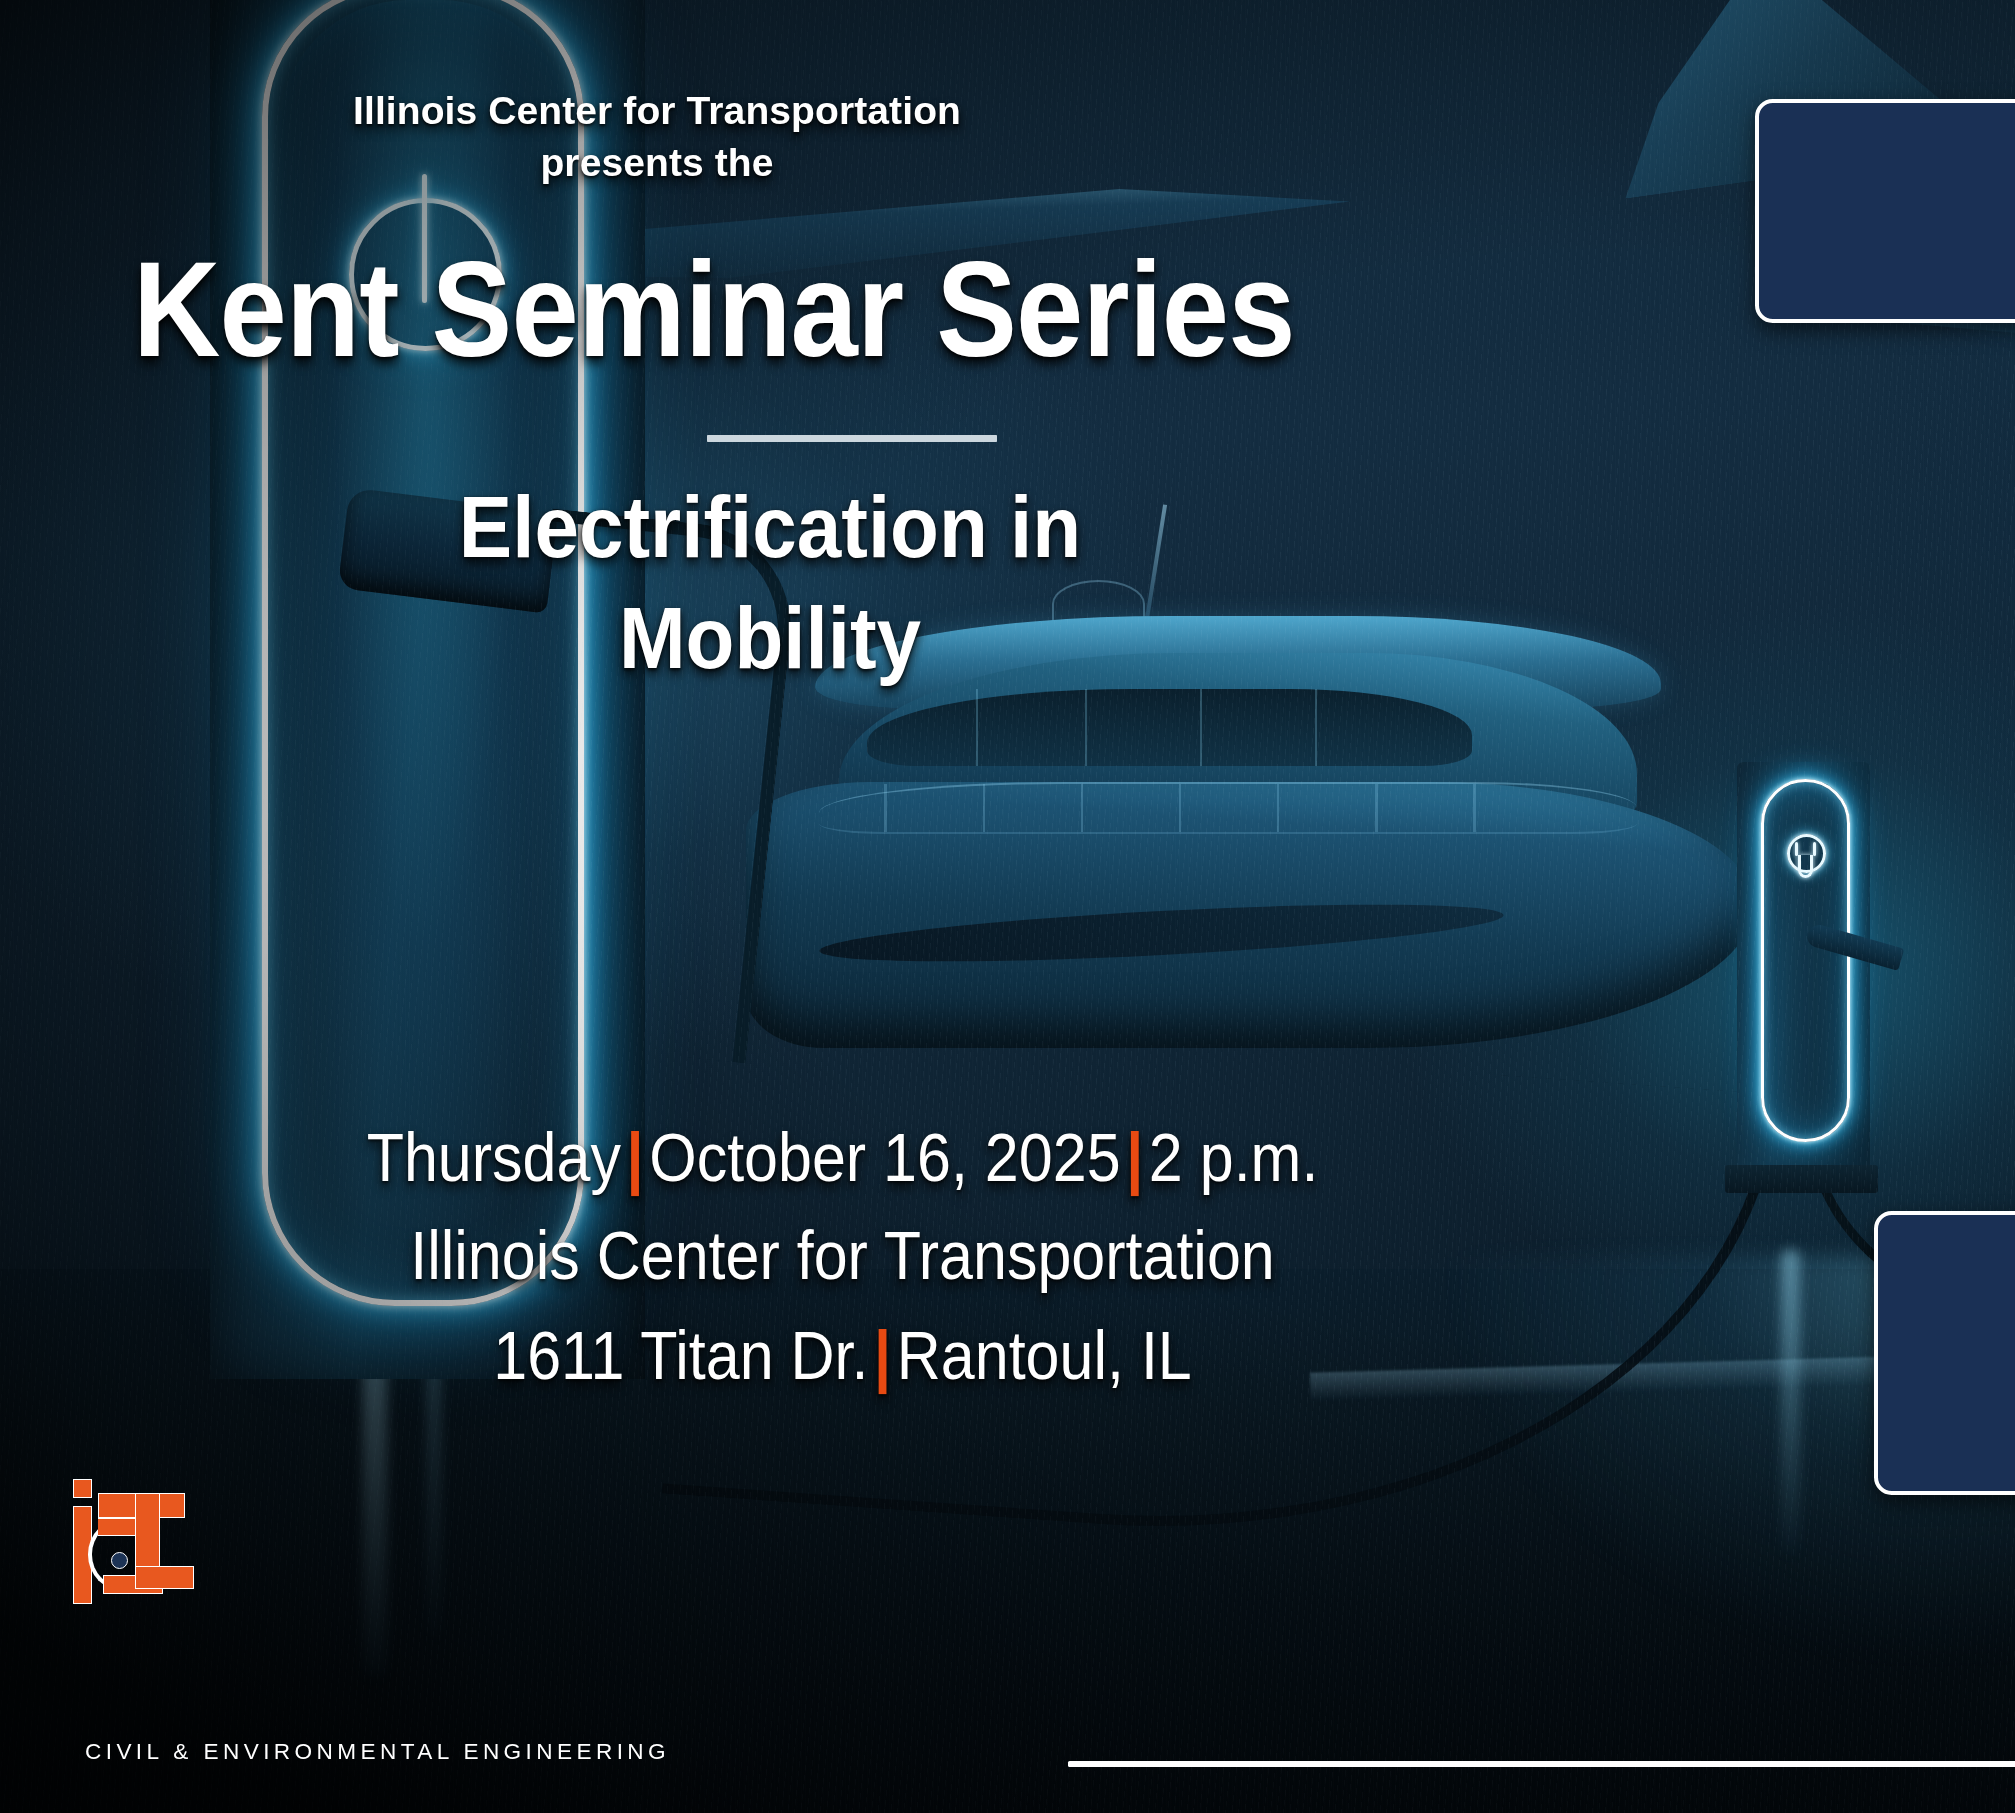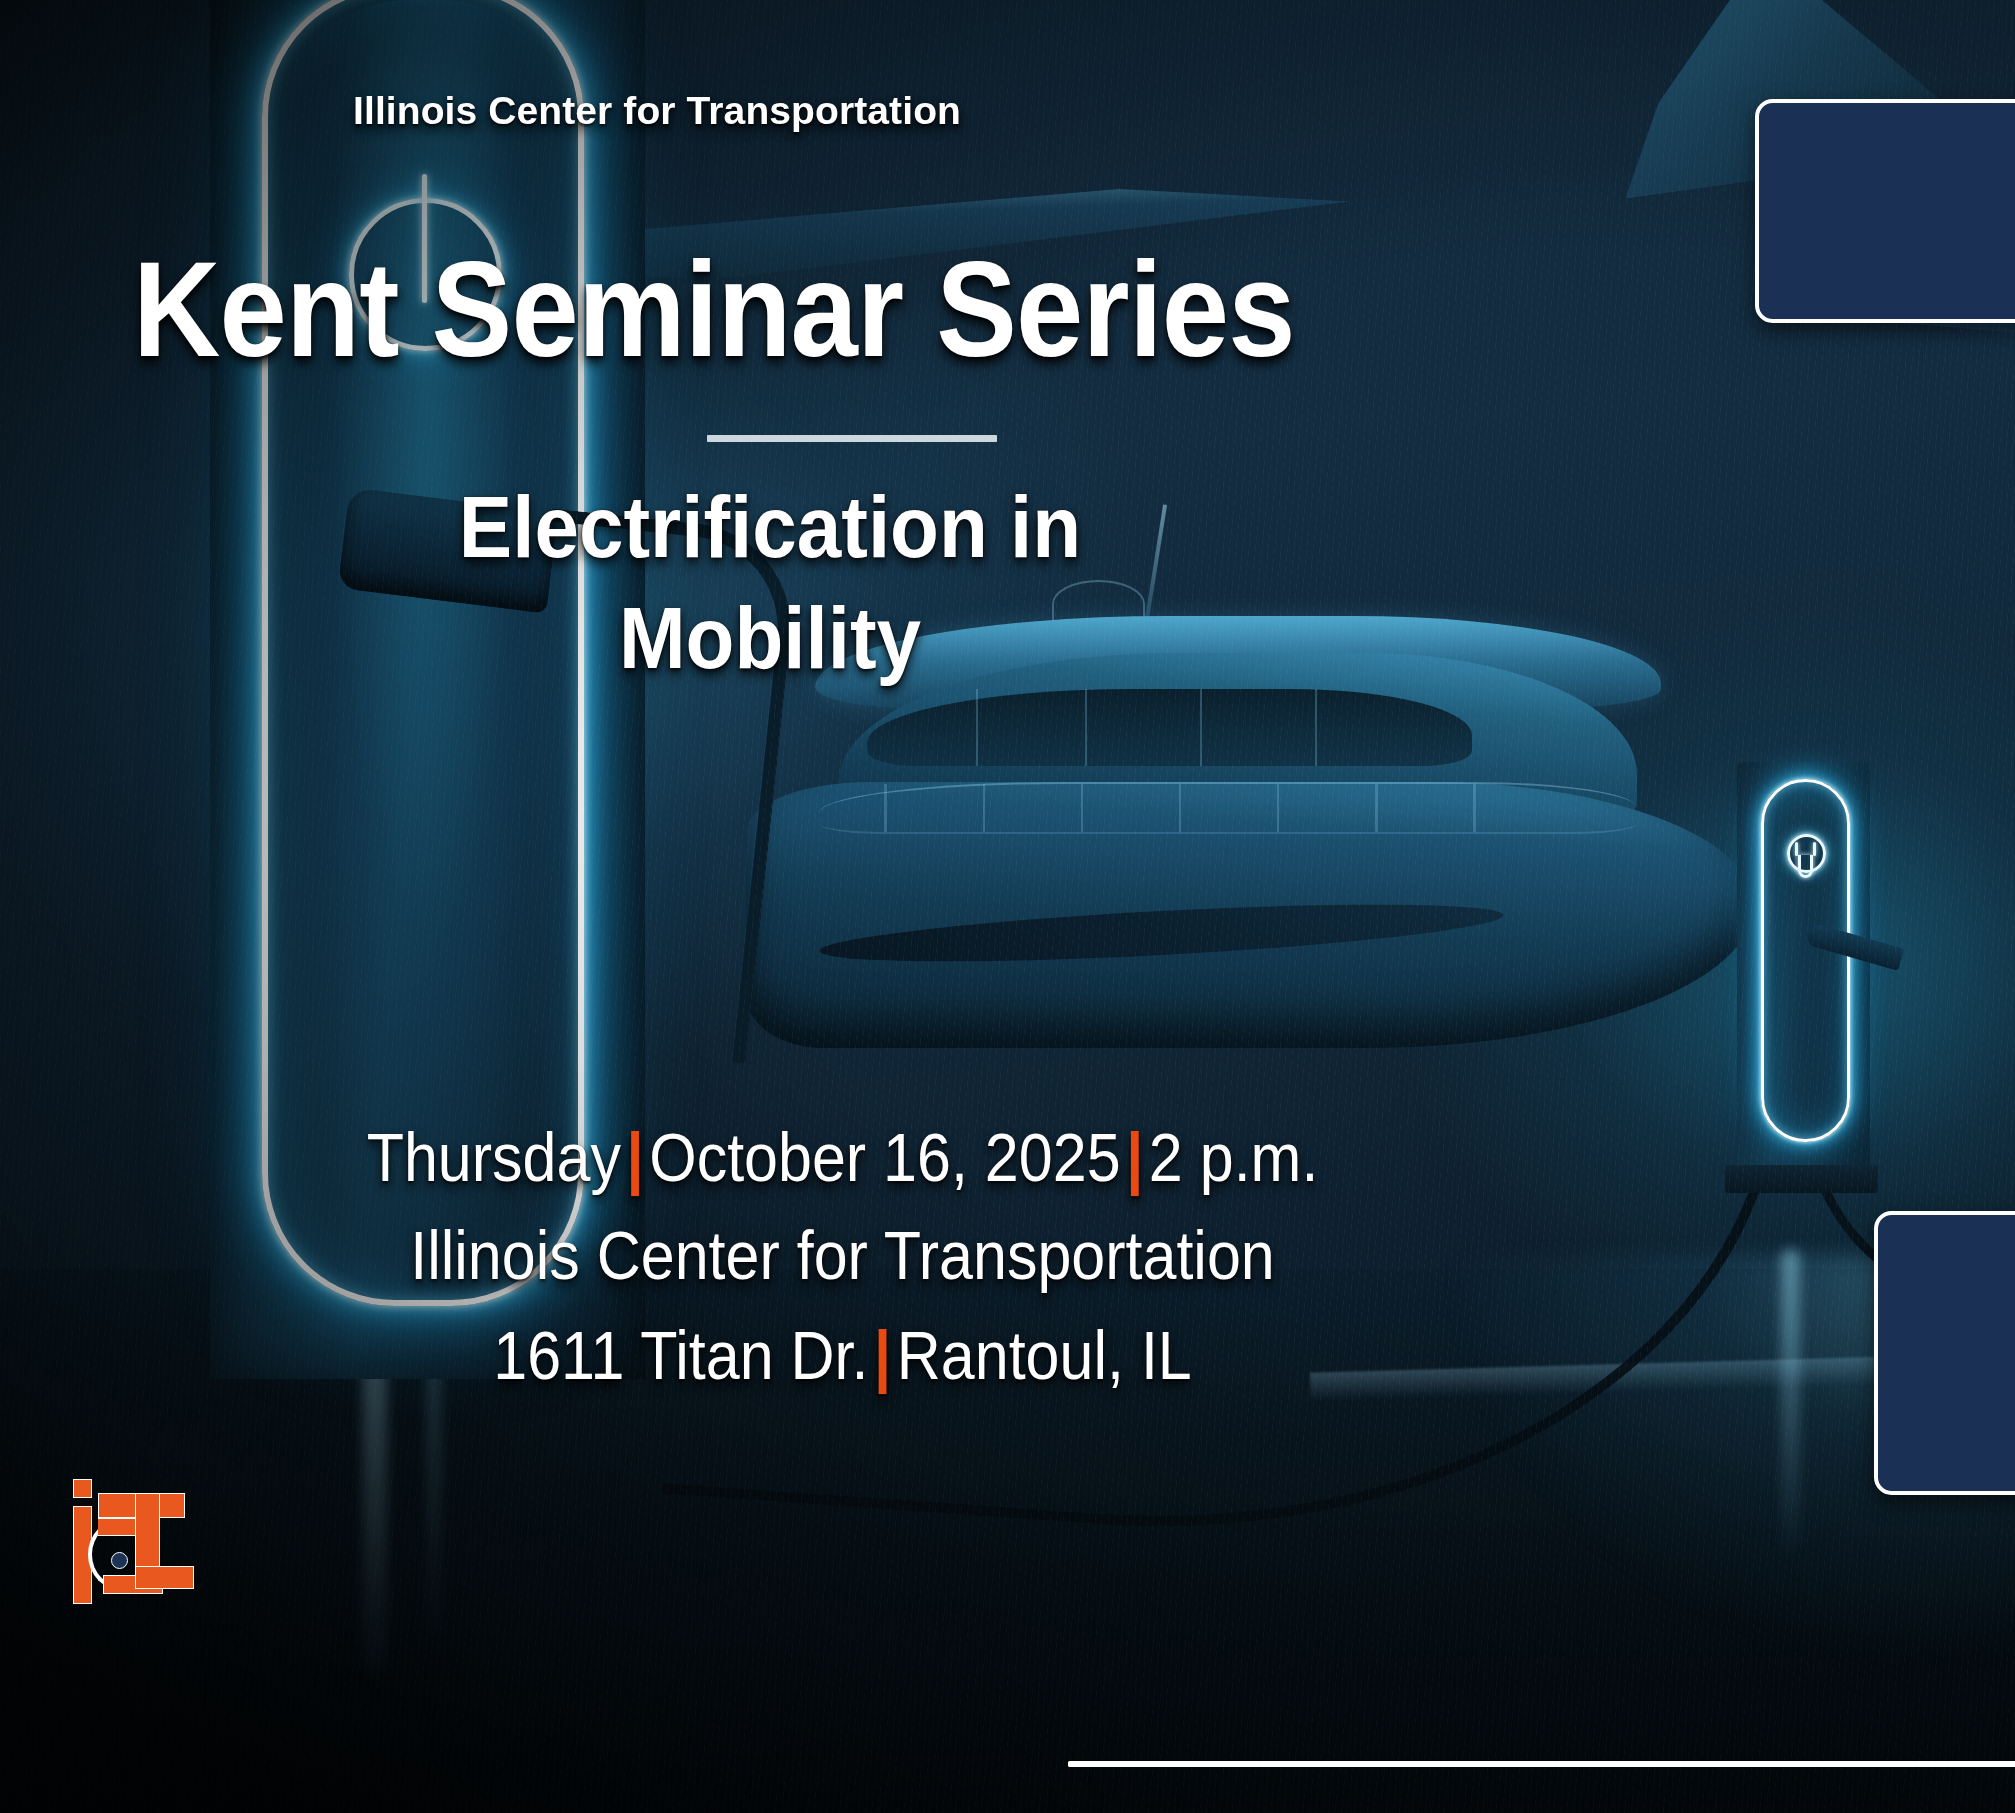--- a/index.html
+++ b/index.html
@@ -420,20 +420,21 @@
     <div class="nozzle"></div>
     <div class="base"></div>
   </div>
 
   <div class="rain"></div>
   <div class="streaks"></div>
   <div class="bg-vignette"></div>
 
   <div class="presents txt-shadow">
     <div>Illinois Center for Transportation</div>
+    <div>presents the</div>
   </div>
 
   <div class="series-title txt-shadow">Kent Seminar Series</div>
 
   <div class="rule"></div>
 
   <div class="topic txt-shadow">
     <div>Electrification in</div>
     <div>Mobility</div>
   </div>
@@ -464,16 +465,17 @@
     <div class="dot"></div>
     <div class="tbar"></div>
     <div class="carc"></div>
     <div class="carc2"></div>
     <div class="carc3"></div>
     <div class="tstem"></div>
     <div class="tfoot"></div>
     <div class="cdot"></div>
   </div>
 
+  <div class="footer-left">CIVIL &amp; ENVIRONMENTAL ENGINEERING</div>
   <div class="footer-line"></div>
 
 </div>
 
 
 </body></html>

